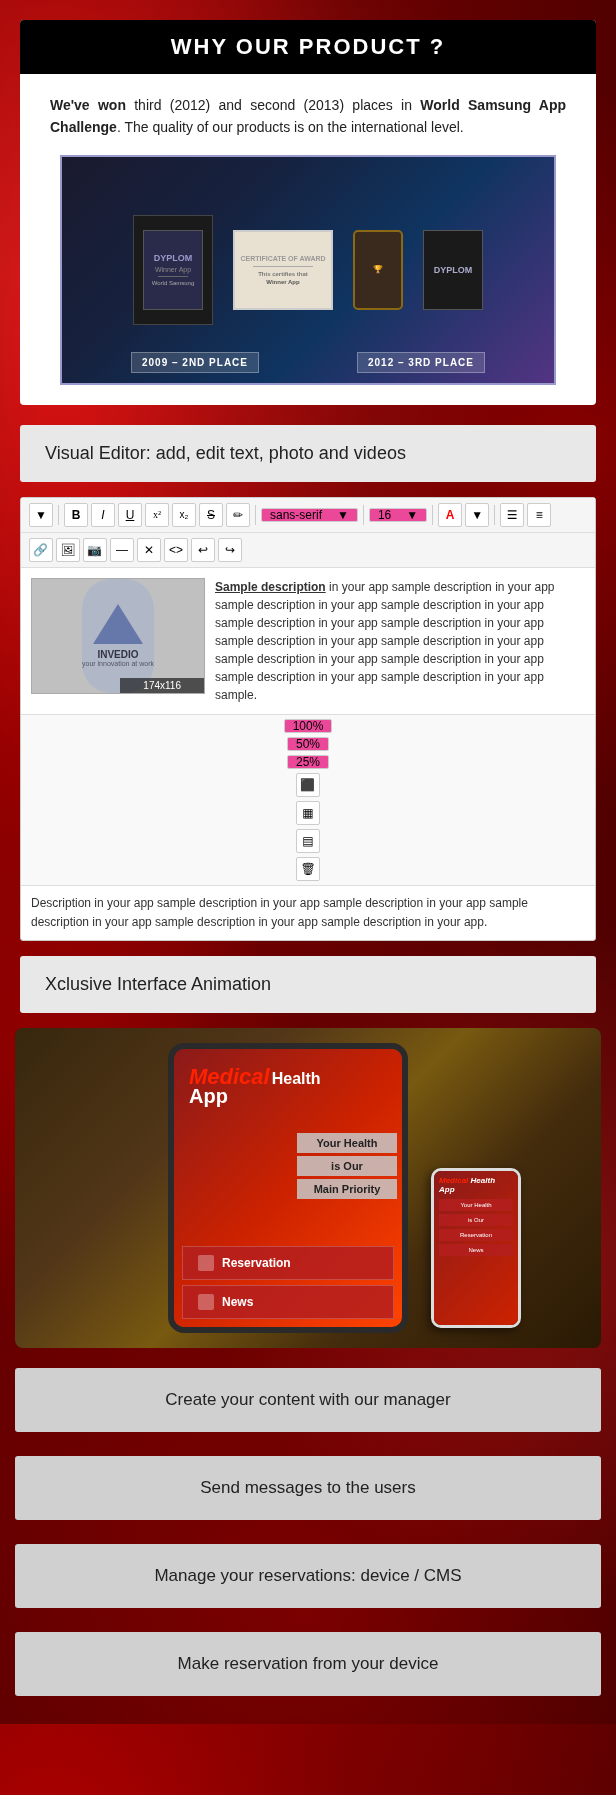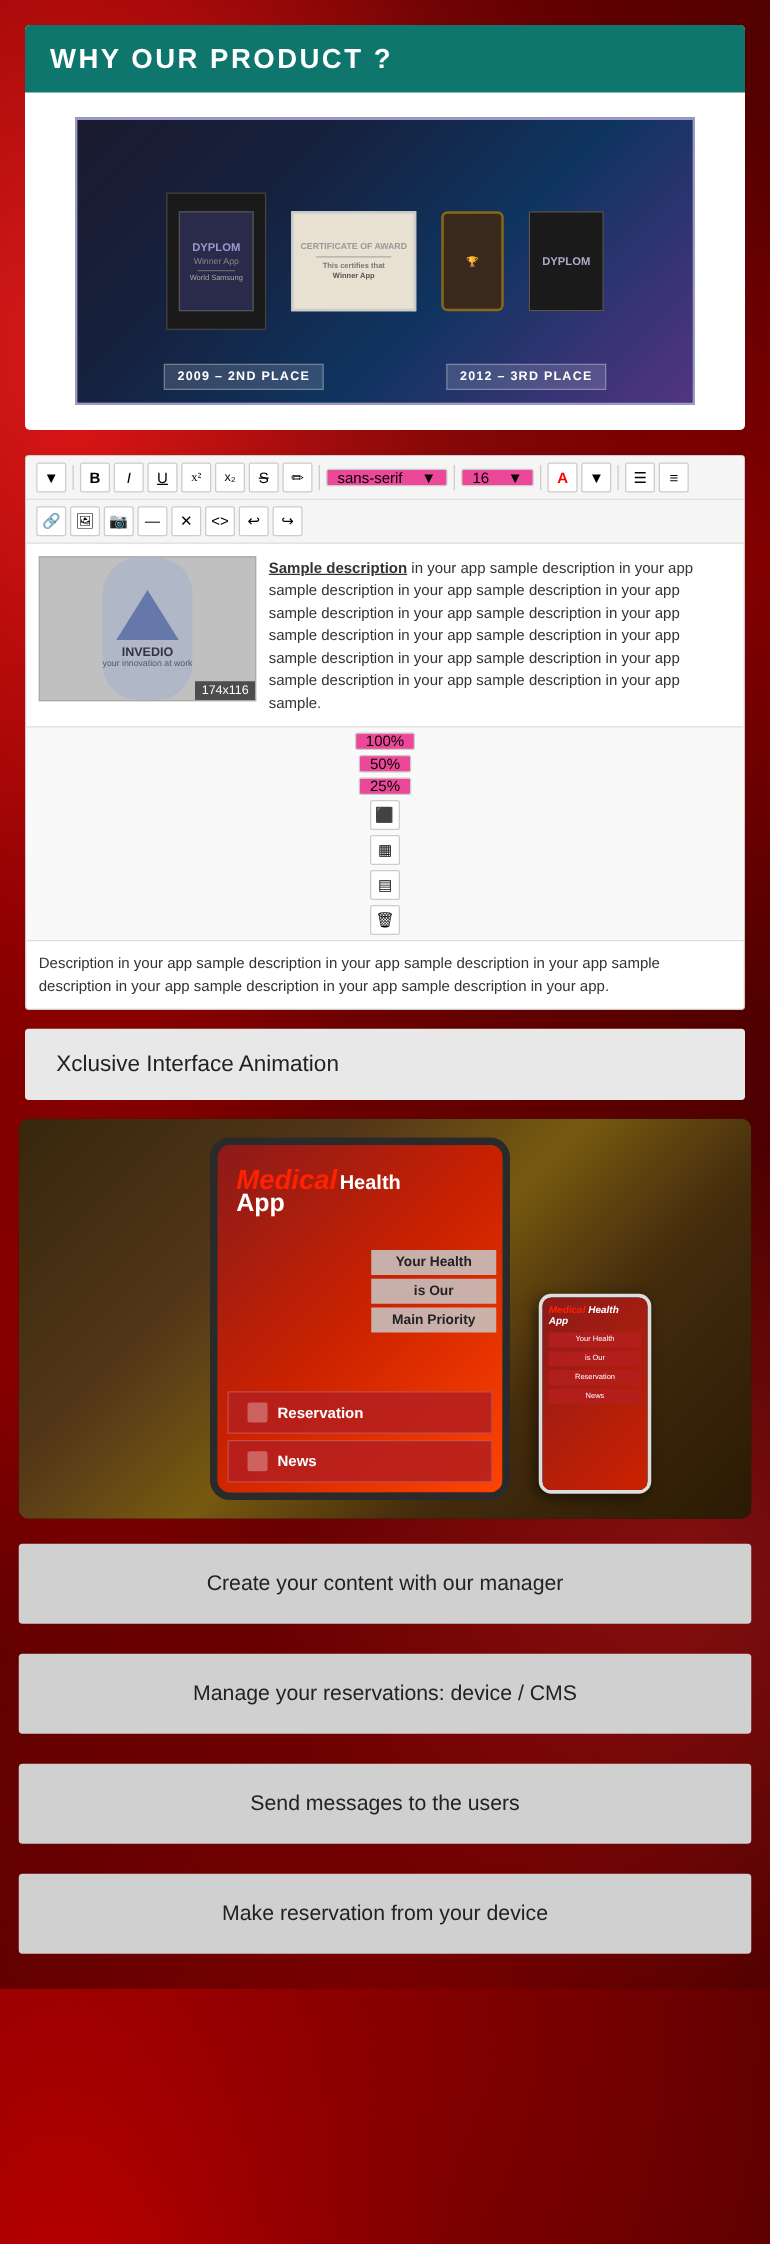--- a/index.html
+++ b/index.html
@@ -34,23 +34,23 @@
 
     
     .why-section {
       background: #fff;
       margin: 20px 20px;
       border-radius: 4px;
       overflow: hidden;
     }
 
     .why-header {
-      background: #0f766e;
+      background: #000000;
       color: #fff;
-      text-align: left;
+      text-align: center;
       font-size: 22px;
       font-weight: bold;
       letter-spacing: 2px;
       padding: 14px 20px;
       font-family: 'Arial Black', Arial, sans-serif;
     }
 
     .why-content {
       padding: 20px 30px 20px 30px;
     }
@@ -240,21 +240,21 @@
       border: 1px solid #aaa;
     }
 
     .editor-img-label {
       position: absolute;
       bottom: 0;
       right: 0;
       background: rgba(0,0,0,0.6);
       color: #fff;
       font-size: 10px;
-      padding: 2px 5px;
+      padding: 2px 23px;
     }
 
     .editor-text-content {
       flex: 1;
       font-size: 12px;
       color: #333;
       line-height: 1.5;
       overflow: hidden;
     }
 
@@ -472,20 +472,23 @@
 </head>
 <body>
 
 <div class="page-wrapper">
 
   <div class="why-section">
     <div class="why-header">
       <span>WHY OUR PRODUCT ?</span>
     </div>
     <div class="why-content">
+      <p class="why-text">
+        <strong>We've won</strong><span> third (2012) and second (2013) places in </span><strong>World Samsung App Challenge</strong><span>. The quality of our products is on the international level.</span>
+      </p>
       <div class="award-image-container">
         <div class="award-image-inner">
           <div class="award-items">
             <div class="award-book">
               <div style="background:#2a2a4a;width:60px;height:80px;display:flex;flex-direction:column;align-items:center;justify-content:center;border:1px solid #555;">
                 <div style="color:#9999cc;font-size:9px;font-weight:bold;">DYPLOM</div>
                 <div style="color:#888;font-size:7px;margin-top:3px;">Winner App</div>
                 <div style="width:30px;height:1px;background:#666;margin:3px 0;"></div>
                 <div style="color:#aaa;font-size:6px;">World Samsung</div>
               </div>
@@ -505,20 +508,23 @@
           </div>
           <div class="award-labels">
             <div class="award-label">2009 – 2ND PLACE</div>
             <div class="award-label">2012 – 3RD PLACE</div>
           </div>
         </div>
       </div>
     </div>
   </div>
 
+  <div class="feature-banner">
+    <span class="feature-banner-text">Visual Editor: add, edit text, photo and videos</span>
+  </div>
 
   <div class="editor-section">
 
     <div class="editor-toolbar-1">
       <div class="tb-btn">▼</div>
       <div class="tb-separator"></div>
       <div class="tb-btn" style="font-weight:bold;">B</div>
       <div class="tb-btn" style="font-style:italic;">I</div>
       <div class="tb-btn" style="text-decoration:underline;">U</div>
       <div class="tb-btn" style="font-size:10px;font-family:Liberation Serif, serif;">x²</div>
@@ -640,18 +646,18 @@
           <div class="phone-menu-item">is Our</div>
           <div class="phone-menu-item">Reservation</div>
           <div class="phone-menu-item">News</div>
         </div>
       </div>
     </div>
   </div>
 
   <div class="feature-buttons">
     <div class="feature-btn">Create your content with our manager</div>
+    <div class="feature-btn">Send messages to the users</div>
     <div class="feature-btn">Manage your reservations: device / CMS</div>
-    <div class="feature-btn">Send messages to the users</div>
     <div class="feature-btn">Make reservation from your device</div>
   </div>
 
 </div>
 
 </body></html>

